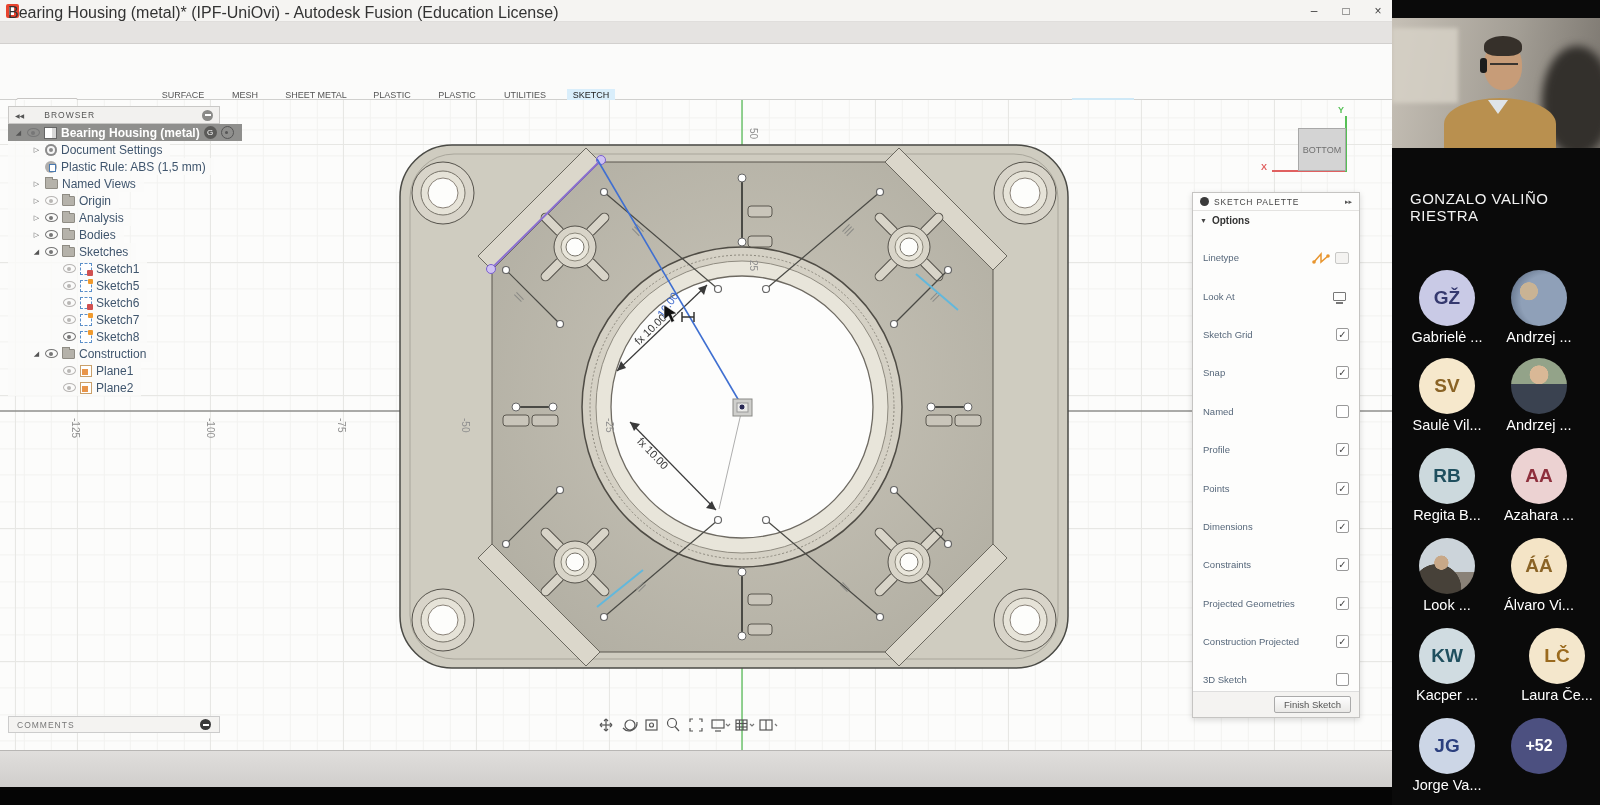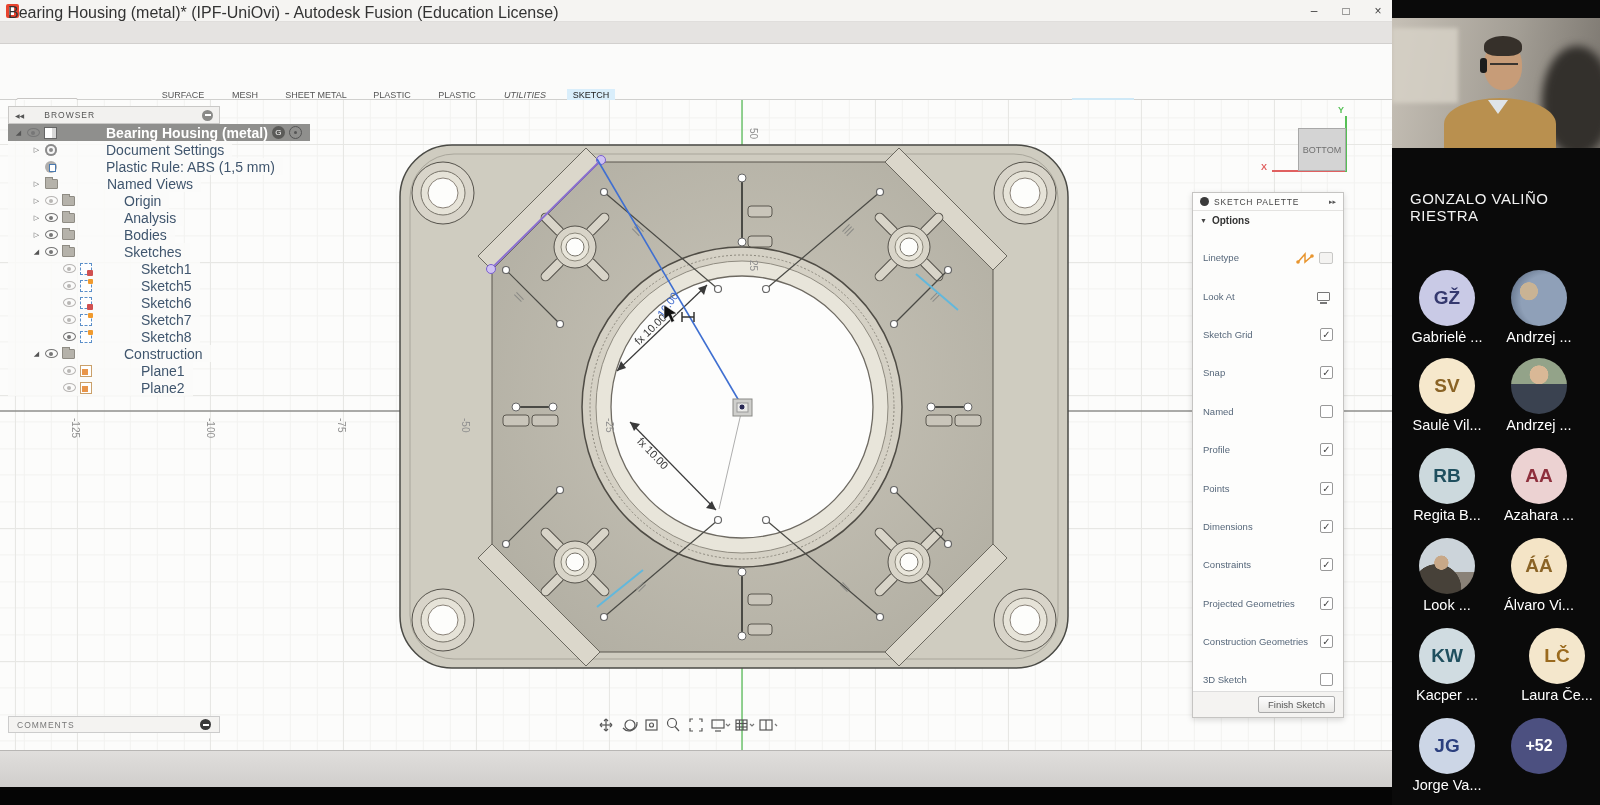--- a/index.html
+++ b/index.html
@@ -54,21 +54,21 @@
       repeating-linear-gradient(0deg,  #f2f2f0 0 1px, transparent 1px 26.6px);
     background-position: 77px 0, 0 45px, 23.8px 0, 0 18.4px; }
 
   
   #browser { left:8px; top:106px; width:212px; }
   #browser-header { height:18px; background:#f2f1ef; border:1px solid #c9c8c6; display:flex; align-items:center; padding:0 6px; gap:20px;}
   #browser-header .hl { font-size:8.5px; color:#555; letter-spacing:1px; flex:1;}
   .minus-circ { width:11px; height:11px; background:#8a8a88; border-radius:50%; position:relative;}
   .minus-circ::after{content:""; position:absolute; left:2.5px; top:4.5px; width:6px; height:2px; background:#fff;}
   .brow { display:flex; align-items:center; height:17px; gap:4px; background:rgba(250,250,249,0.85); width:fit-content; padding-right:8px; }
-  .brow .lbl { font-size:14px; color:#40566e; white-space:nowrap;margin-left:45px; }
+  .brow .lbl { font-size:12px; color:#40566e; white-space:nowrap; }
   .brow .exp { width:9px; font-size:7px; color:#555; text-align:center;}
   .eye { width:13px; height:9px; border:1.3px solid #777; border-radius:50%; position:relative; flex:none;}
   .eye::after{ content:""; position:absolute; left:3.2px; top:1.6px; width:4px; height:4px; background:#777; border-radius:50%;}
   .eye.off { border-color:#b8b6b4;} .eye.off::after{ background:#b8b6b4;}
   .fold { width:13px; height:10px; background:#b5b2aa; border:1px solid #8f8c84; border-radius:1px; position:relative; flex:none;}
   .fold::before{ content:""; position:absolute; left:-1px; top:-3px; width:6px; height:2.5px; background:#b5b2aa; border:1px solid #8f8c84; border-bottom:none;}
   .gearico { width:12px; height:12px; border-radius:50%; background:#8a8a8a; box-shadow:inset 0 0 0 2px #8a8a8a, inset 0 0 0 4px #f5f5f5; flex:none;}
   .ruleico { width:12px; height:12px; border-radius:50%; background:#b0aeac; position:relative; flex:none;}
   .ruleico::after{content:""; position:absolute; left:4px; top:3px; width:5px; height:6px; background:#fff; border:1px solid #4a7ab0;}
   .sketchico { width:12px; height:12px; border:1px dashed #5b8fc9; background:#fff; position:relative; flex:none;}
@@ -89,21 +89,21 @@
   #comments .lbl { font-size:8.5px; color:#777; letter-spacing:1px; flex:1;}
 
   
   #viewcube-face { left:1298px; top:128px; width:48px; height:43px; background:#d4d4d4; border:1px solid #a8a8a8; text-align:center; font-size:9px; color:#707070; line-height:43px;}
   #vc-xaxis { left:1272px; top:170px; width:75px; height:2px; background:#e06060;}
   #vc-yaxis { left:1345px; top:116px; width:2px; height:56px; background:#55c055;}
   #vc-xlabel { left:1261px; top:162px; font-size:9px; font-weight:bold; color:#e06060;}
   #vc-ylabel { left:1338px; top:105px; font-size:9px; font-weight:bold; color:#55c055;}
 
   
-  #palette { left:1192px; top:192px; width:152px; background:#fdfdfc; border:1px solid #c5c4c2; box-shadow:0 2px 6px rgba(0,0,0,0.15);}
+  #palette { left:1192px; top:192px; width:168px; background:#fdfdfc; border:1px solid #c5c4c2; box-shadow:0 2px 6px rgba(0,0,0,0.15);}
   #palette-header { height:18px; display:flex; align-items:center; padding:0 7px; gap:5px; border-bottom:1px solid #e4e3e1;}
   #palette-header .dot { width:9px; height:9px; background:#3a3a3a; border-radius:50%;}
   #palette-header .hl { font-size:8.5px; color:#444; letter-spacing:0.8px; flex:1;}
   #palette-header .ff { font-size:7px; color:#555;}
   #opt-row { display:flex; align-items:center; gap:5px; padding:4px 7px; }
   #opt-row .tri { font-size:7px; color:#444;}
   #opt-row .hl { font-size:10px; font-weight:bold; color:#333;}
   .prow { display:flex; align-items:center; height:21.4px; padding:0 10px;margin-top:17px;}
   .prow .lbl { font-size:9.5px; color:#56677a; flex:1;}
   .cb { width:13px; height:13px; border:1px solid #999; border-radius:2px; background:#fff; text-align:center; font-size:10px; line-height:12px; color:#444;}
@@ -174,21 +174,21 @@
   </div>
 
   <div class="abs" id="ribbon">
     <div id="ribbon-tabs">
         <span class="abs rtab" style="left: 95px; width: 46px; text-align: center; margin-top: 24px;">SOLID</span>
         <span class="abs rtab" style="left: 155px; width: 56px; text-align: center;">SURFACE</span>
         <span class="abs rtab" style="left: 225px; width: 40px; text-align: center;">MESH</span>
         <span class="abs rtab" style="left: 279px; width: 74px; text-align: center;">SHEET METAL</span>
         <span class="abs rtab" style="left: 367px; width: 50px; text-align: center;">PLASTIC</span>
         <span class="abs rtab" style="left: 431px; width: 52px; text-align: center;">PLASTIC</span>
-        <span class="abs rtab" style="left: 497px; width: 56px; text-align: center; font-style: italic;">UTILITIES</span>
+        <span class="abs rtab" style="left: 497px; width: 56px; text-align: center;">UTILITIES</span>
         <span class="abs rtab active" style="left: 567px; width: 48px; text-align: center;">SKETCH</span>
       </div>
     <div class="abs" id="design-box"><span>DESIGN</span> <span class="caret">▾</span></div>
     <svg class="abs" style="left:0;top:54px" width="1392" height="36">
       <g stroke="#4a4a4a" stroke-width="1.5" fill="none">
         <path d="M100,24 C104,8 116,8 118,20"></path>
           <circle cx="100" cy="24" r="2.4" fill="#2a7fbc" stroke="none"></circle>
           <circle cx="118" cy="20" r="2.4" fill="#2a7fbc" stroke="none"></circle>
         <rect x="130" y="10" width="20" height="14"></rect>
           <circle cx="130" cy="10" r="2" fill="#2a7fbc" stroke="none"></circle>
@@ -790,21 +790,21 @@
           </div>
           <div class="prow">
             <span class="lbl">Constraints</span>
             <span class="cb">✓</span>
           </div>
           <div class="prow">
             <span class="lbl">Projected Geometries</span>
             <span class="cb">✓</span>
           </div>
           <div class="prow">
-            <span class="lbl">Construction Geometries</span>
+            <span class="lbl">Construction Projected</span>
             <span class="cb">✓</span>
           </div>
           <div class="prow">
             <span class="lbl">3D Sketch</span>
             <span class="cb"></span>
           </div>
         </div>
       <div id="palette-footer">
         <button id="finish-btn">Finish Sketch</button>
       </div>

